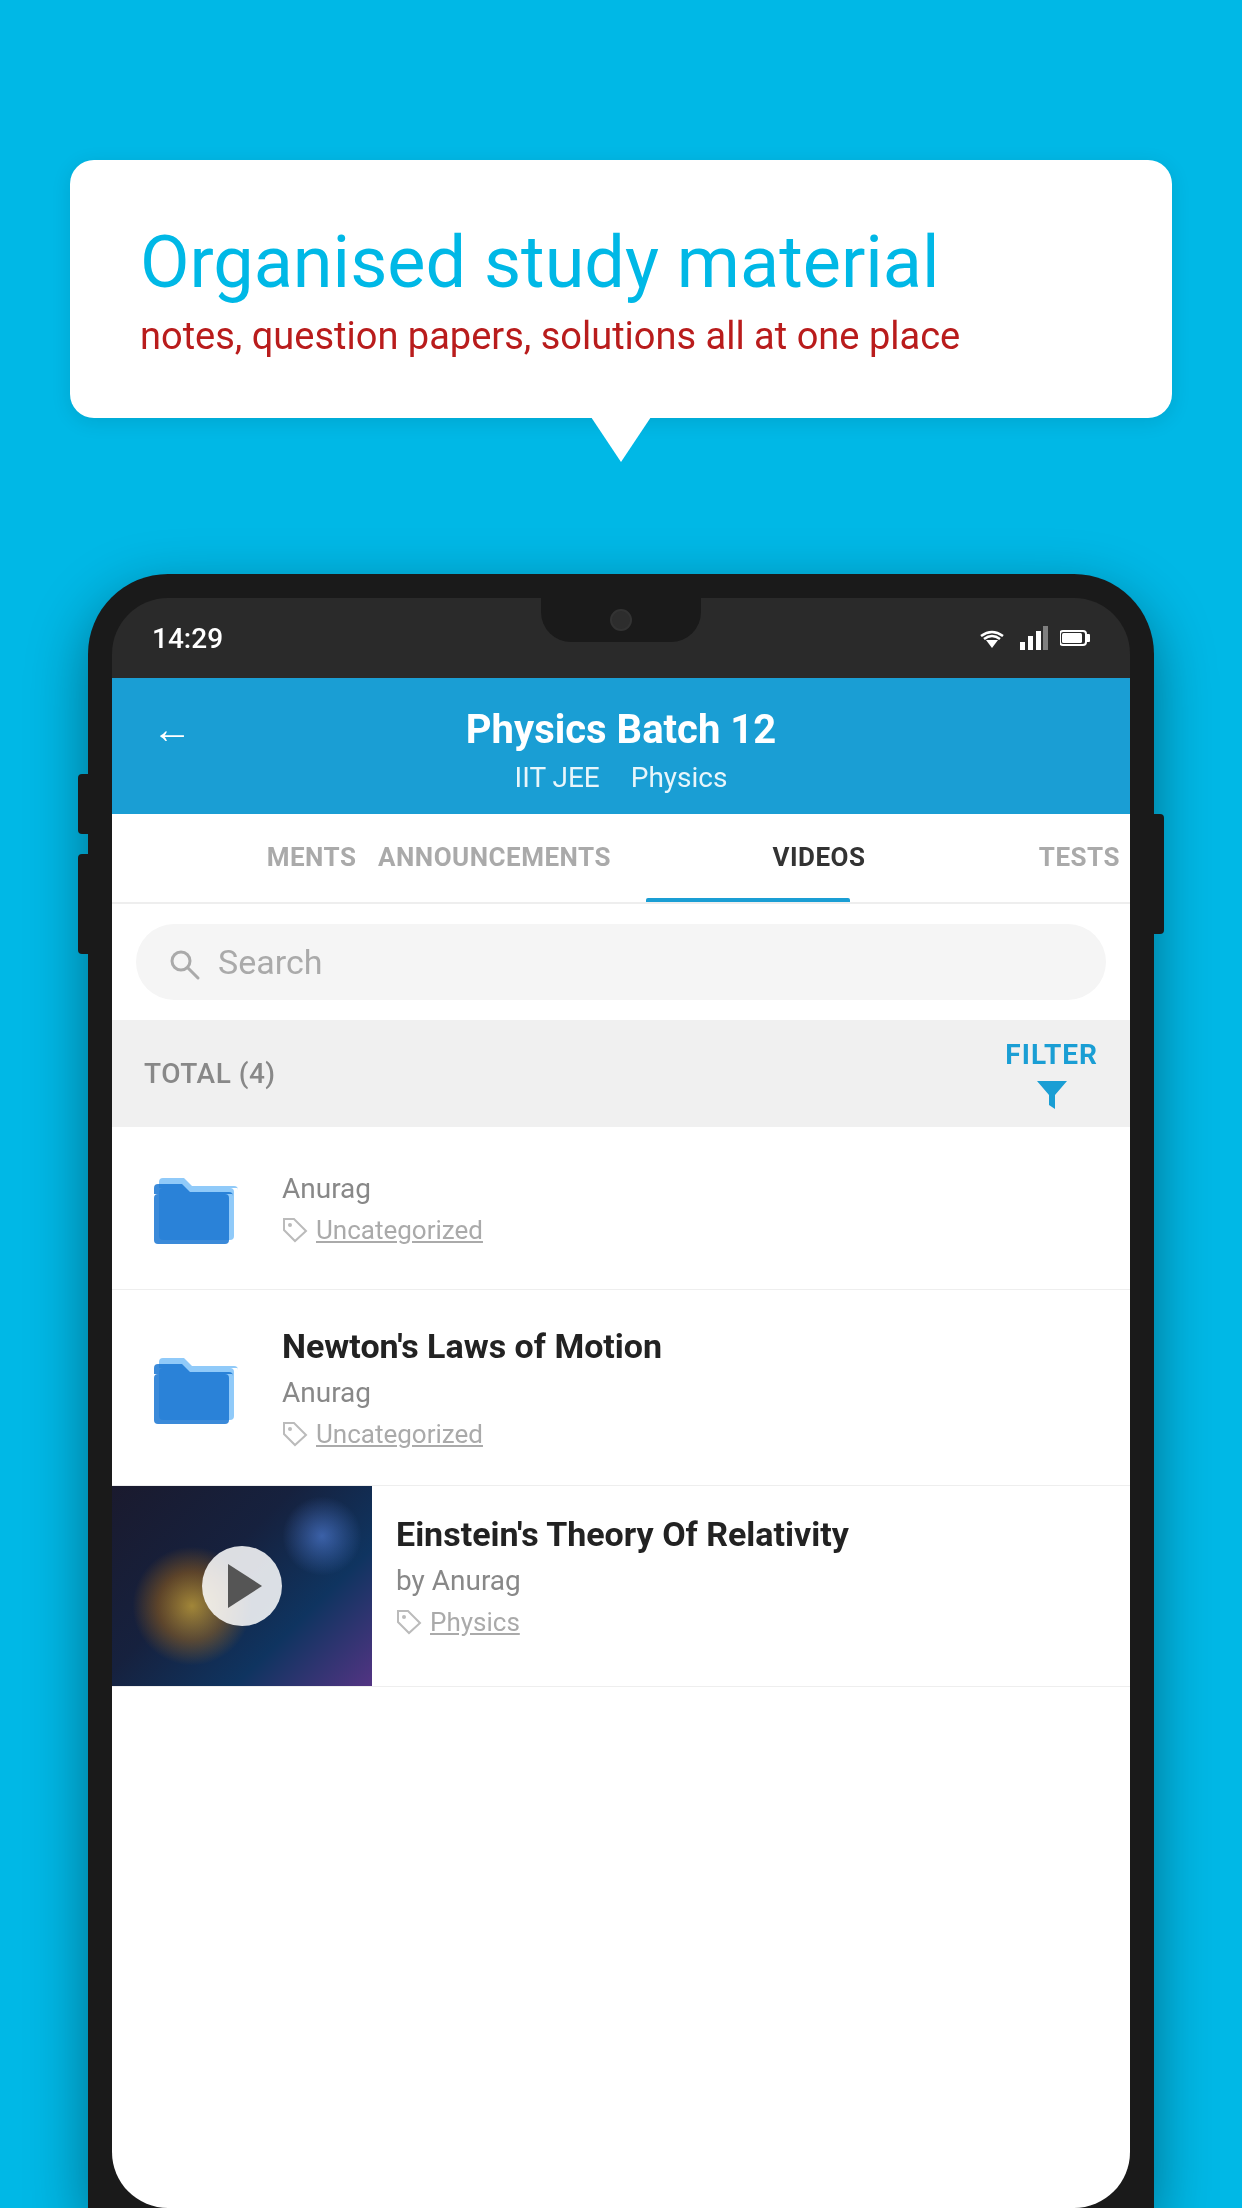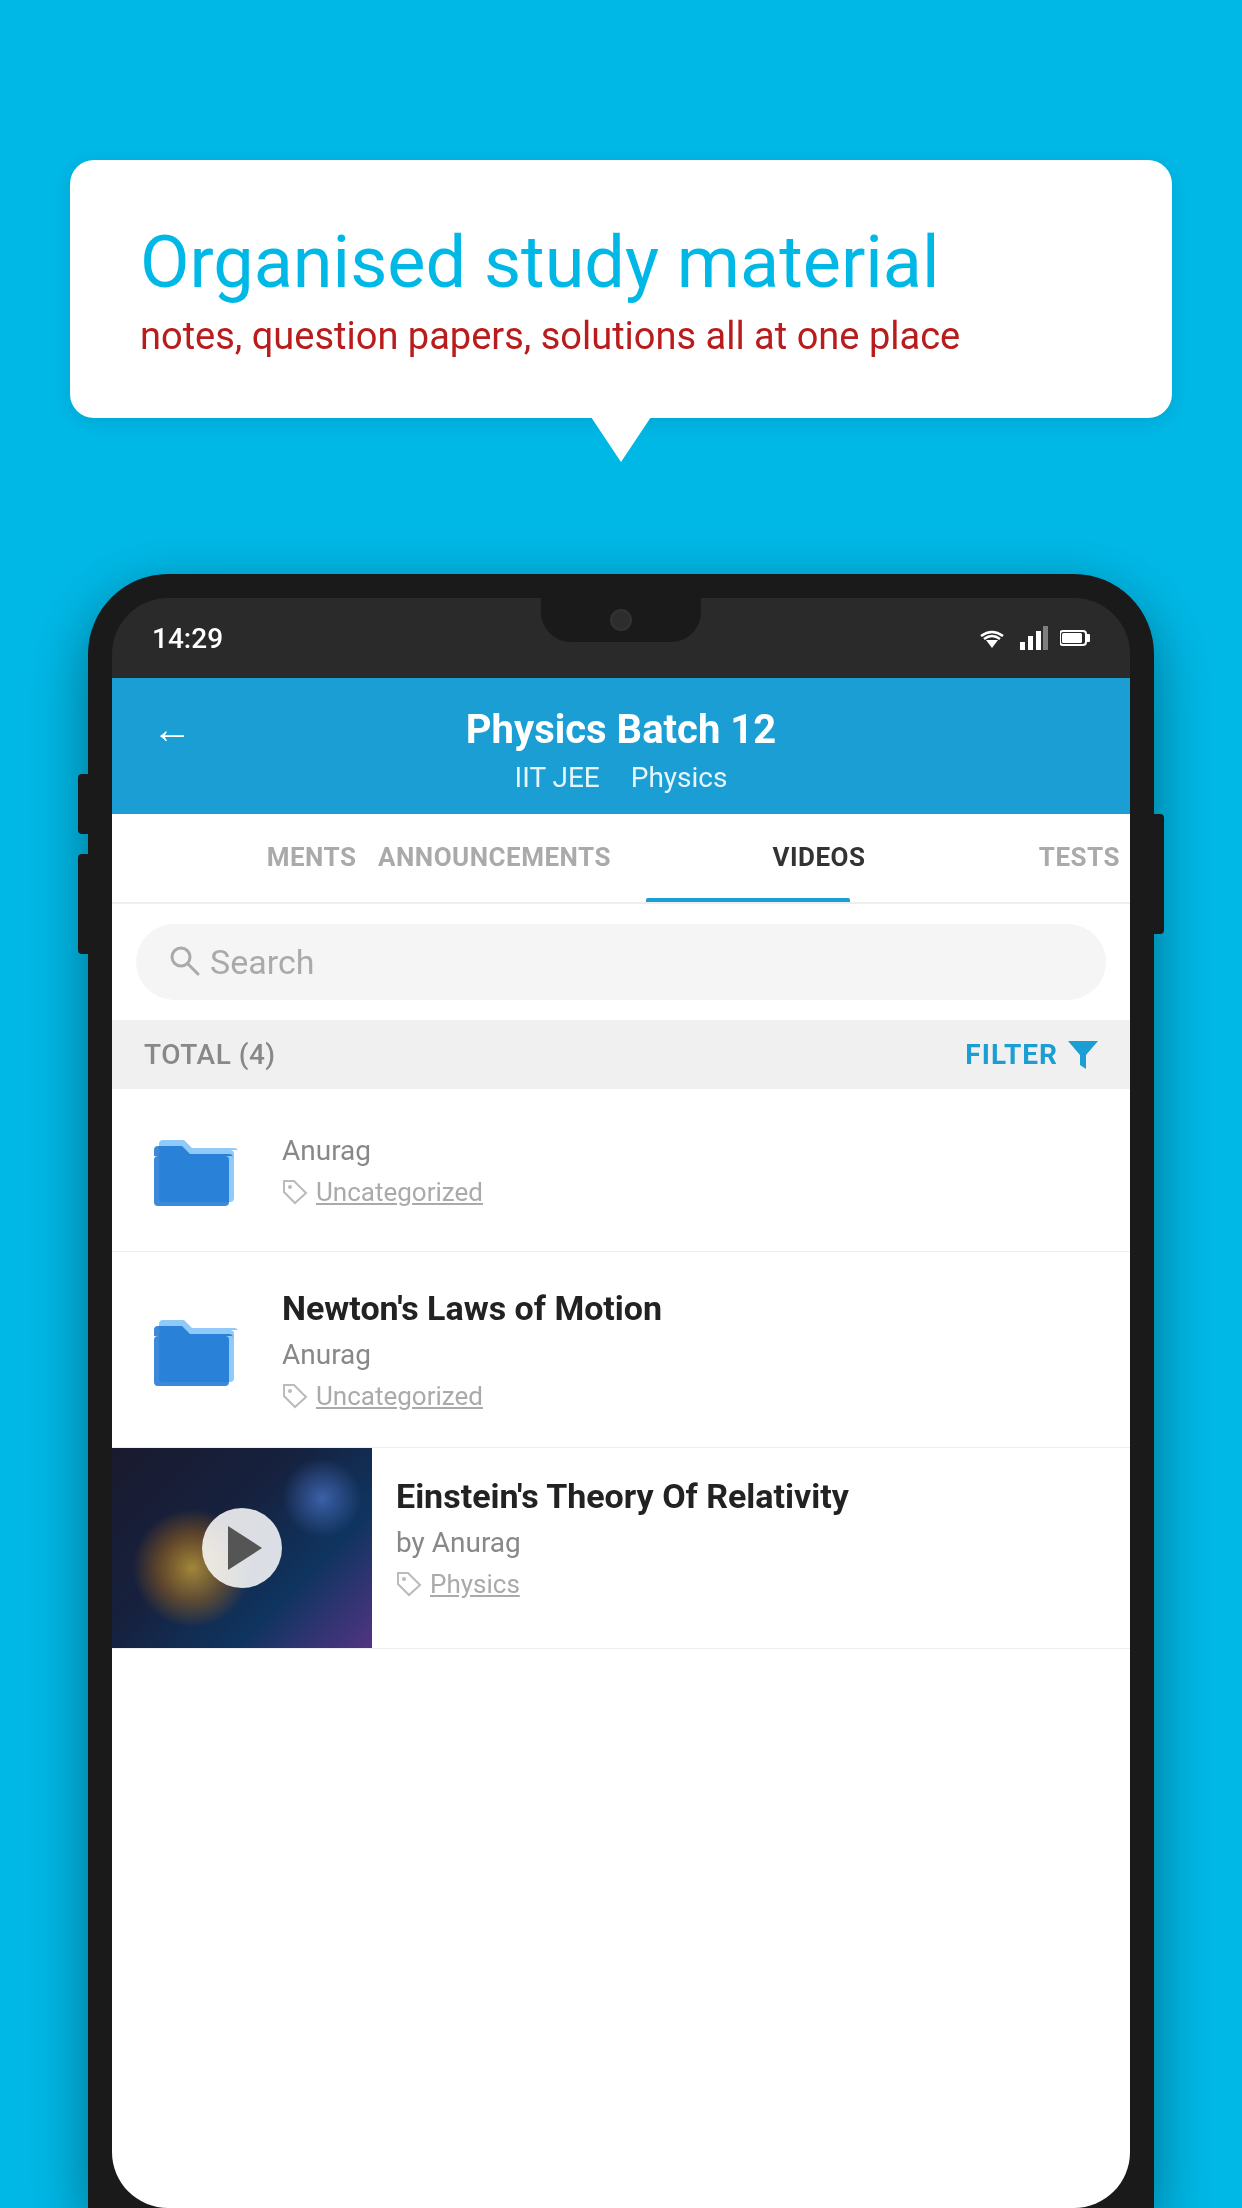--- a/index.html
+++ b/index.html
@@ -195,23 +195,23 @@
 
     
     .search-container {
       padding: 20px 24px;
       background: white;
     }
     .search-box {
       background: #f5f5f5;
       border-radius: 40px;
       display: flex;
-      align-items: flex-start;
+      align-items: flex-end;
       padding: 18px 30px;
-      gap: 8px;
+      gap: 16px;
     }
     .search-placeholder {
       color: #aaa;
       font-size: 34px;
     }
 
     
     .filter-bar {
       background: #f0f0f0;
       padding: 18px 32px;
@@ -227,20 +227,21 @@
     }
     .filter-btn {
       display: flex;
       align-items: center;
       gap: 10px;
       color: #1a9ed4;
       font-size: 28px;
       font-weight: 700;
       letter-spacing: 1px;
       cursor: pointer;
+      flex-direction: column;
     }
 
     
     .video-list {
       background: white;
     }
     .video-item {
       display: flex;
       align-items: center;
       padding: 36px 32px;

